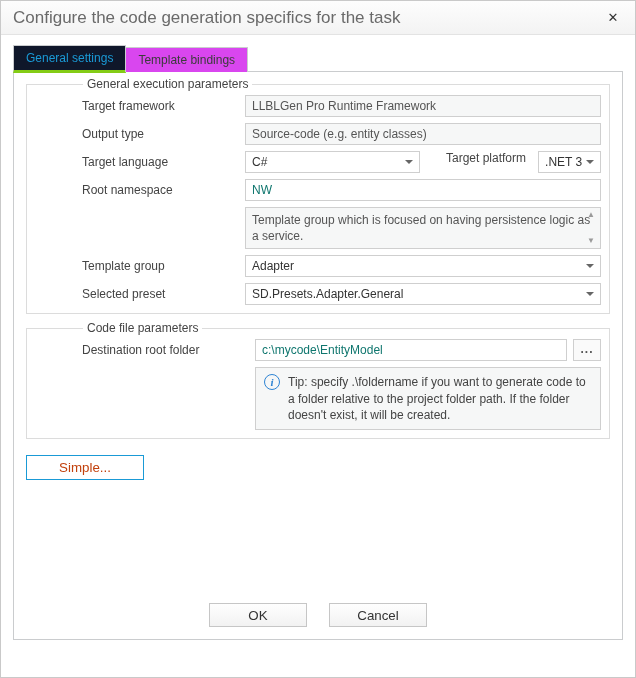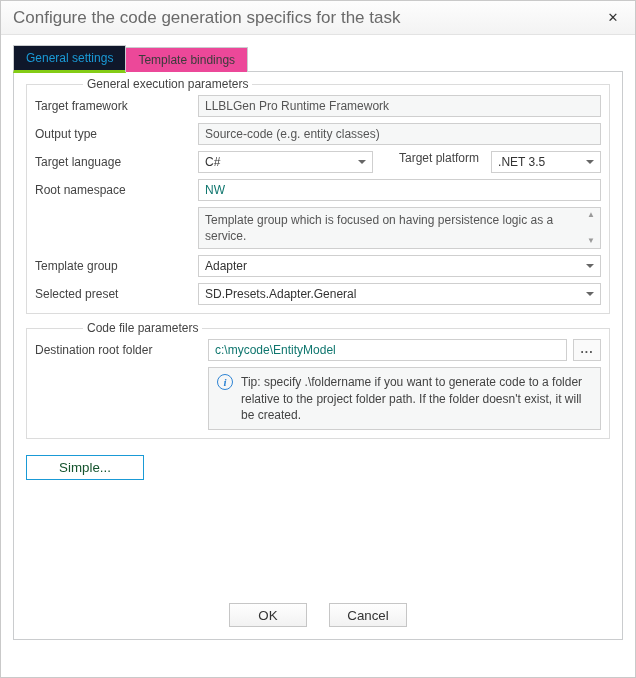--- a/index.html
+++ b/index.html
@@ -21,38 +21,38 @@
   .titlebar .title { flex:1; color:#6a6a6a; font-size:17px; }
   .titlebar .close { width:24px; text-align:center; color:#333; font-size:13px; cursor:pointer; }
   .content { padding:10px 12px 0 12px; }
   
   .tabbar { display:flex; align-items:flex-end; height:27px; position:relative; }
   .tabbar::after { content:""; position:absolute; left:0; right:0; bottom:0; height:1px; background:#caccce; }
   .tab {
     position:relative; z-index:1;
     padding:5px 12px 5px 12px;
     border:1px solid #caccce; border-bottom:none;
-    background:#ec4899; color:#3b3b3b;
+    background:#d946ef; color:#3b3b3b;
     margin-right:-1px;
     cursor:pointer;
   }
   .tab.active { background:#0f172a; color:#1a9ad6; border-bottom:3px solid #84cc16; margin-bottom:-1px; }
   .panel {
     border:1px solid #caccce; border-top:none;
     padding:12px 12px 12px 12px;
     height:568px;
     position:relative;
     background:#fff;
   }
   
   .group { border:1px solid #dcdcdc; margin-bottom:14px; padding:10px 8px 8px 8px; position:relative; }
   .group > .legend { position:absolute; top:-8px; left:8px; background:#fff; padding:0 4px; color:#444;margin-left:48px; }
   .row { display:flex; align-items:center; margin-bottom:6px; }
   .row:last-child { margin-bottom:0; }
-  .lbl { width:122px; padding-right:4px; }
+  .lbl { width:122px; padding-right:4px;margin-left:47px; }
   .lbl.wide { width:132px; }
   .field { flex:1; display:flex; align-items:flex-start; gap:6px;padding-left:41px; }
   .ro {
     flex:1; height:22px; line-height:20px;
     border:1px solid #cfcfcf; background:#f6f7f7; color:#555;
     padding:0 6px; overflow:hidden; white-space:nowrap;
   }
   .txt {
     flex:1; height:22px; line-height:20px;
     border:1px solid #cfcfcf; background:#fff; color:#0f766e;
@@ -86,29 +86,29 @@
     padding:6px 8px; display:flex; gap:8px; color:#444; line-height:1.35;
   }
   .tipicon {
     width:16px; height:16px; border-radius:50%;
     border:1.5px solid #2e84d4; color:#2e84d4;
     font-family: Georgia, serif; font-style:italic; font-weight:bold;
     font-size:11px; text-align:center; line-height:14px; flex:none;
   }
   .simplebtn {
     width:118px; height:25px;
-    border:1px solid #1a9ad6; background:#fff; color:#14532d;
+    border:1px solid #1a9ad6; background:#fff; color:#c2410c;
     cursor:pointer; margin-top:2px;
   }
   .footer {
     position:absolute; left:0; right:0; bottom:12px;
     display:flex; justify-content:center; gap:22px;
   }
   .btn {
-    width:78px; height:24px; border:1px solid #c6c6c6;
+    width:98px; height:24px; border:1px solid #c6c6c6;
     background:linear-gradient(#fefefe,#f2f2f2); color:#333; cursor:pointer;
   }
 </style>
 </head>
 <body>
 
 <div class="titlebar">
   <div class="title">Configure the code generation specifics for the task</div>
   <div class="close">✕</div>
 </div>

